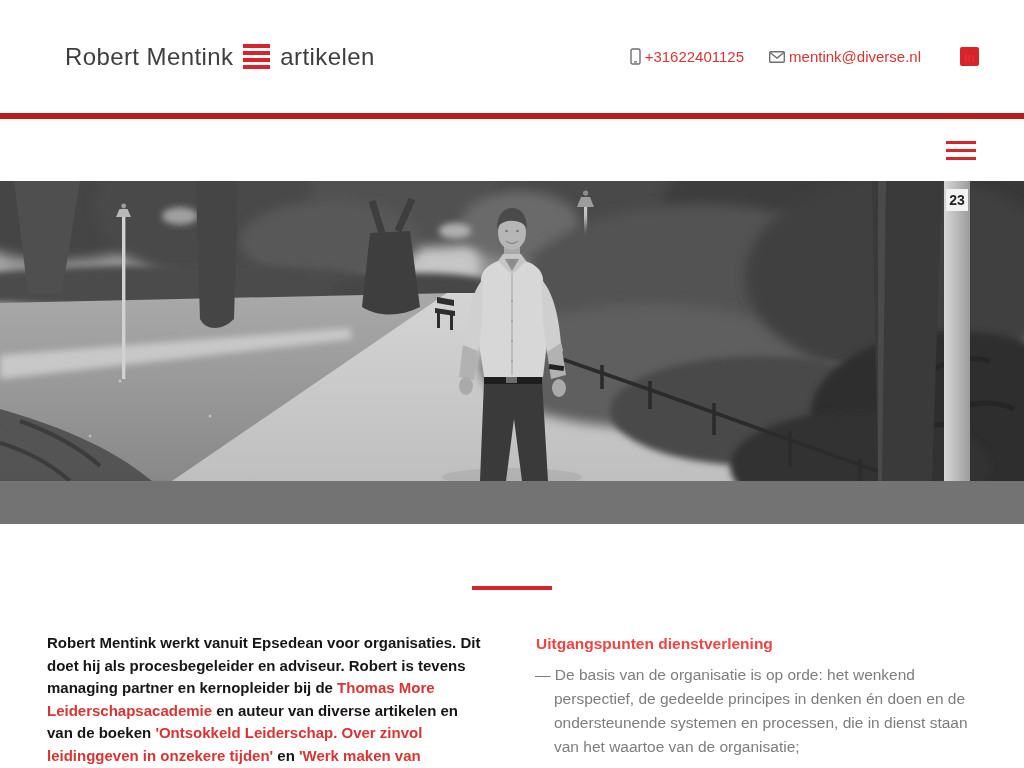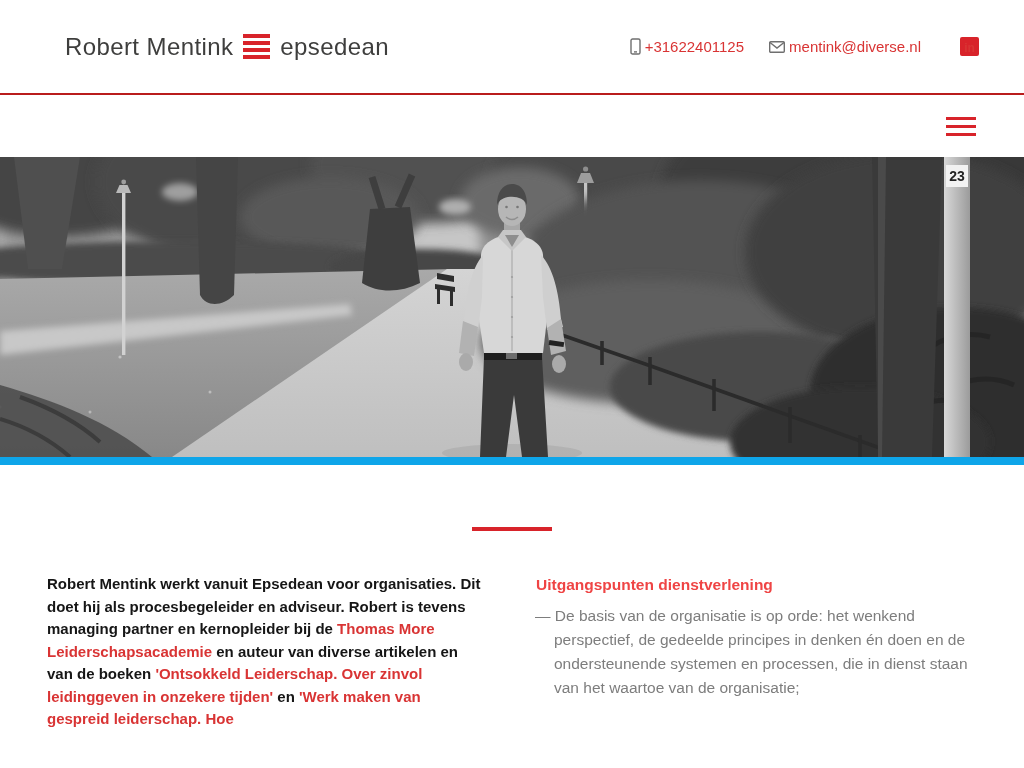--- a/index.html
+++ b/index.html
@@ -2,22 +2,22 @@
 <html style="--accent: #d8232a; --link: #d93434;"><head>
 <meta charset="utf-8">
 <style>
   html,body{margin:0;padding:0;}
   body{
     width:1024px;height:768px;overflow:hidden;background:#ffffff;
     font-family:"Liberation Sans", sans-serif;position:relative;
   }
   
   .topbar{
-    height:95px;box-sizing:border-box;background:#fff;
-    border-bottom:2px solid #b91c1c;
+    height:119px;box-sizing:border-box;background:#fff;
+    border-bottom:6px solid #b91c1c;
     display:flex;align-items:center;justify-content:space-between;
     padding:0 45px 0 65px;
   }
   .logo{display:flex;align-items:center;gap:9px;cursor:pointer;text-decoration:none;}
   .logo-name,.logo-brand{
     font-size:24px;color:#3e3e3d;letter-spacing:.4px;line-height:1;
   }
   .logo-bars{display:flex;flex-direction:column;gap:2.5px;padding:0 1px;}
   .logo-bars i{display:block;width:27px;height:4.5px;background:var(--accent);}
   .contact{display:flex;align-items:center;gap:25px;font-size:15px;justify-content:space-between;}
@@ -30,21 +30,21 @@
     padding-top:2px;box-sizing:border-box;
   }
   
   .navbar{height:62px;background:#fff;display:flex;align-items:center;justify-content:flex-end;}
   .hamburger{
     margin-right:44px;background:none;border:none;cursor:pointer;
     display:flex;flex-direction:column;gap:5px;padding:4px;
   }
   .hamburger i{display:block;width:30px;height:3px;background:var(--accent);}
   
-  .hero{height:308px;width:1024px;overflow:hidden;line-height:0;background:#0ea5e9;}
+  .hero{height:343px;width:1024px;overflow:hidden;line-height:0;background:#737373;}
   
   .section-title{margin-top:62px;text-align:center;}
   .section-title h1{
     margin:0;font-size:36px;font-weight:400;color:#1c1c1c;letter-spacing:.2px;
   }
   .divider{width:80px;height:4px;background:var(--accent);margin:18px auto 0;}
   .columns{
     display:flex;gap:42px;padding:0 47px;margin-top:42px;box-sizing:border-box;
   }
   .col-left{width:438px;flex:0 0 438px;}
@@ -67,21 +67,21 @@
 
 <header class="topbar">
   <a class="logo">
     <span class="logo-name">Robert Mentink</span>
     <span class="logo-bars">
         <i></i>
         <i></i>
         <i></i>
         <i></i>
       </span>
-    <span class="logo-brand">epsedean</span>
+    <span class="logo-brand">artikelen</span>
   </a>
   <div class="contact">
     <a>
       <span class="gico">
         <svg width="11" height="17" viewBox="0 0 11 17">
             <rect x="1" y="1" width="9" height="15" rx="1.6" fill="none" stroke="#6f6f6f" stroke-width="1.4"></rect>
             <rect x="4" y="13.2" width="3" height="1.4" fill="#6f6f6f"></rect>
           </svg>
       </span>
       <span>+31622401125</span>

